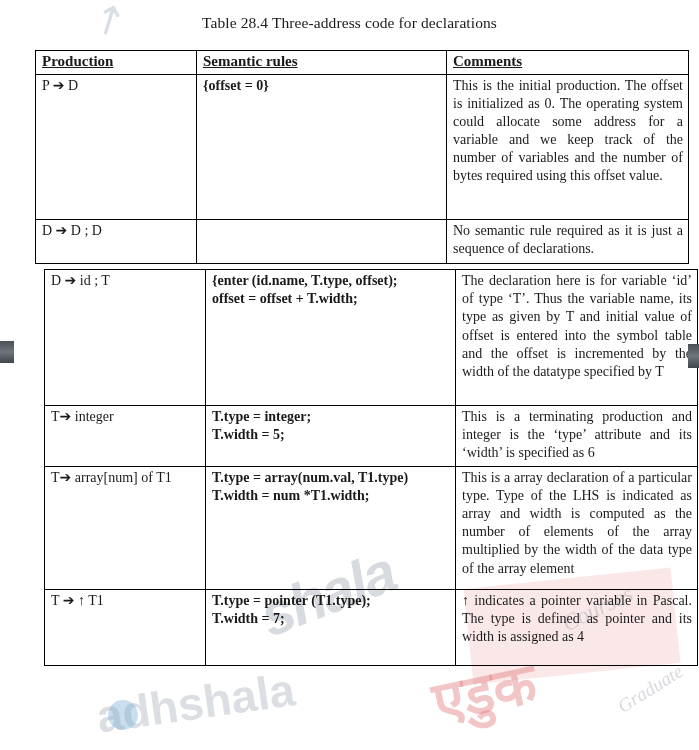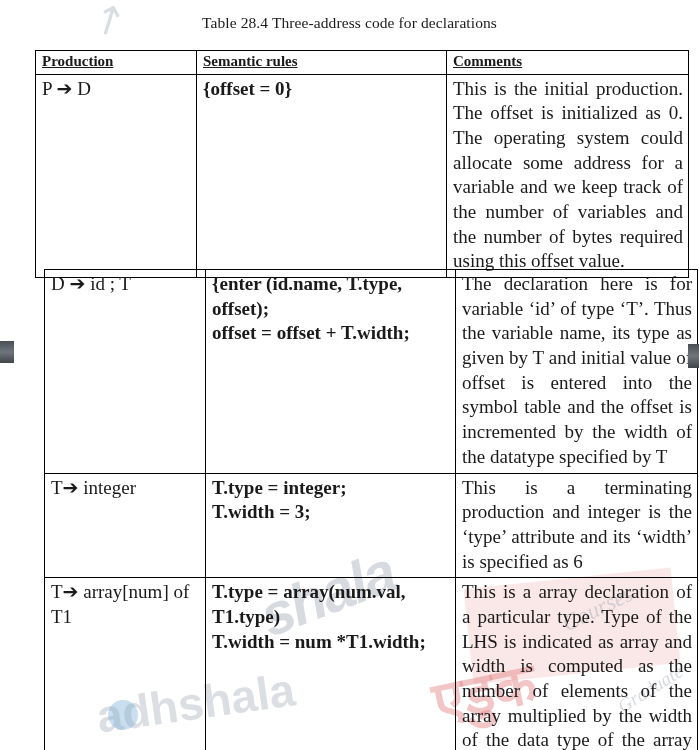--- a/index.html
+++ b/index.html
@@ -139,21 +139,21 @@
     z-index: 2;
     background: transparent;
   }
   #table-part-1 { top: 50px; }
   #table-part-2 { top: 269px; margin-left: 9px; }
 
   .tbl td, .tbl th {
     border: 1.6px solid #000000;
     vertical-align: top;
     padding: 2px 5px 3px 6px;
-    font-size: 19px;
+    font-size: 14px;
     line-height: 1.30;
     font-family: "Liberation Serif", "DejaVu Serif", serif;
     background: transparent;
   }
   .tbl th {
     font-weight: bold;
     text-align: left;
     font-size: 15px;
     padding-top: 1px;
     padding-bottom: 2px;
@@ -213,41 +213,46 @@
         <th>Production</th>
         <th>Semantic rules</th>
         <th>Comments</th>
       </tr>
     </thead>
     <tbody>
       <tr class="h-r1">
         <td class="cell-prod">P ➔ D</td>
         <td class="cell-rules">{offset = 0}</td>
         <td class="cell-comment">This is the initial production. The offset is initialized as 0. The operating system could allocate some address for a variable and we keep track of the number of variables and the number of bytes required using this offset value.</td>
+      </tr>
+      <tr class="h-r2">
+        <td class="cell-prod">D ➔ D ; D</td>
+        <td class="cell-rules"></td>
+        <td class="cell-comment">No semantic rule required as it is just a sequence of declarations.</td>
       </tr>
     </tbody>
   </table>
 
   <table class="tbl" id="table-part-2">
     <colgroup>
       <col class="col-prod">
         <col class="col-sem">
         <col class="col-com">
     </colgroup>
     <tbody>
       <tr class="h-d-id">
         <td class="cell-prod">D ➔ id ; T</td>
         <td class="cell-rules">{enter (id.name, T.type, offset);
 offset = offset + T.width;</td>
         <td class="cell-comment">The declaration here is for variable ‘id’ of type ‘T’. Thus the variable name, its type as given by T and initial value of offset is entered into the symbol table and the offset is incremented by the width of the datatype specified by T</td>
       </tr>
       <tr class="h-int">
         <td class="cell-prod">T➔ integer</td>
         <td class="cell-rules">T.type = integer;
-T.width = 3;</td>
+T.width = 5;</td>
         <td class="cell-comment">This is a terminating production and integer is the ‘type’ attribute and its ‘width’ is specified as 6</td>
       </tr>
       <tr class="h-arr">
         <td class="cell-prod">T➔ array[num] of T1</td>
         <td class="cell-rules">T.type = array(num.val, T1.type)
 T.width = num *T1.width;</td>
         <td class="cell-comment">This is a array declaration of a particular type. Type of the LHS is indicated as array and width is computed as the number of elements of the array multiplied by the width of the data type of the array element</td>
       </tr>
       <tr class="h-ptr">
         <td class="cell-prod">T ➔ ↑ T1</td>

